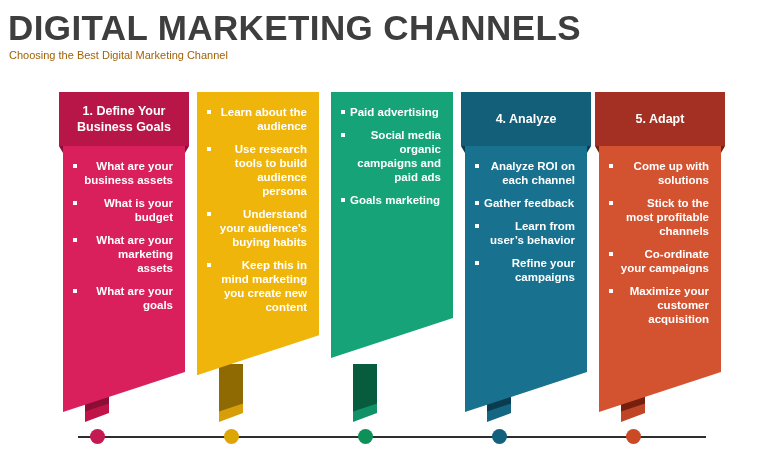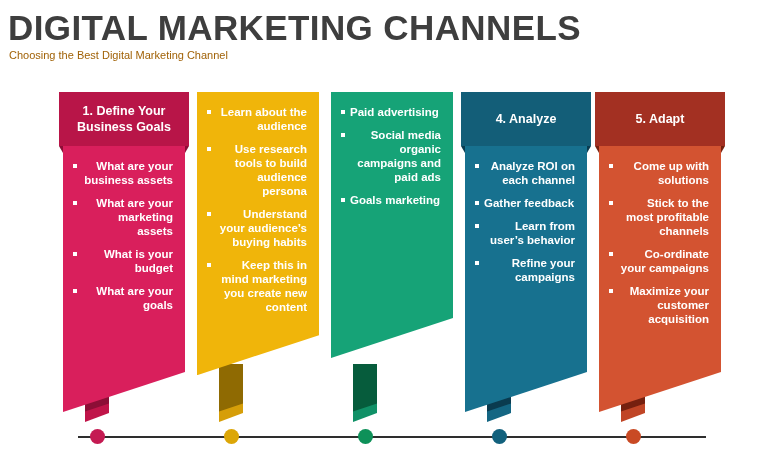--- a/index.html
+++ b/index.html
@@ -83,25 +83,25 @@
       <span>1. Define Your Business Goals</span>
     </div>
     <div class="bd">
       <ul>
         <li>
             <span class="blt"></span>
             <span>What are your business assets</span>
           </li>
         <li>
             <span class="blt"></span>
+            <span>What is your budget</span>
+          </li>
+        <li>
+            <span class="blt"></span>
             <span>What are your marketing assets</span>
-          </li>
-        <li>
-            <span class="blt"></span>
-            <span>What is your budget</span>
           </li>
         <li>
             <span class="blt"></span>
             <span>What are your goals</span>
           </li>
       </ul>
     </div>
     <div class="tail"></div>
     <div class="dot"></div>
   </div>

